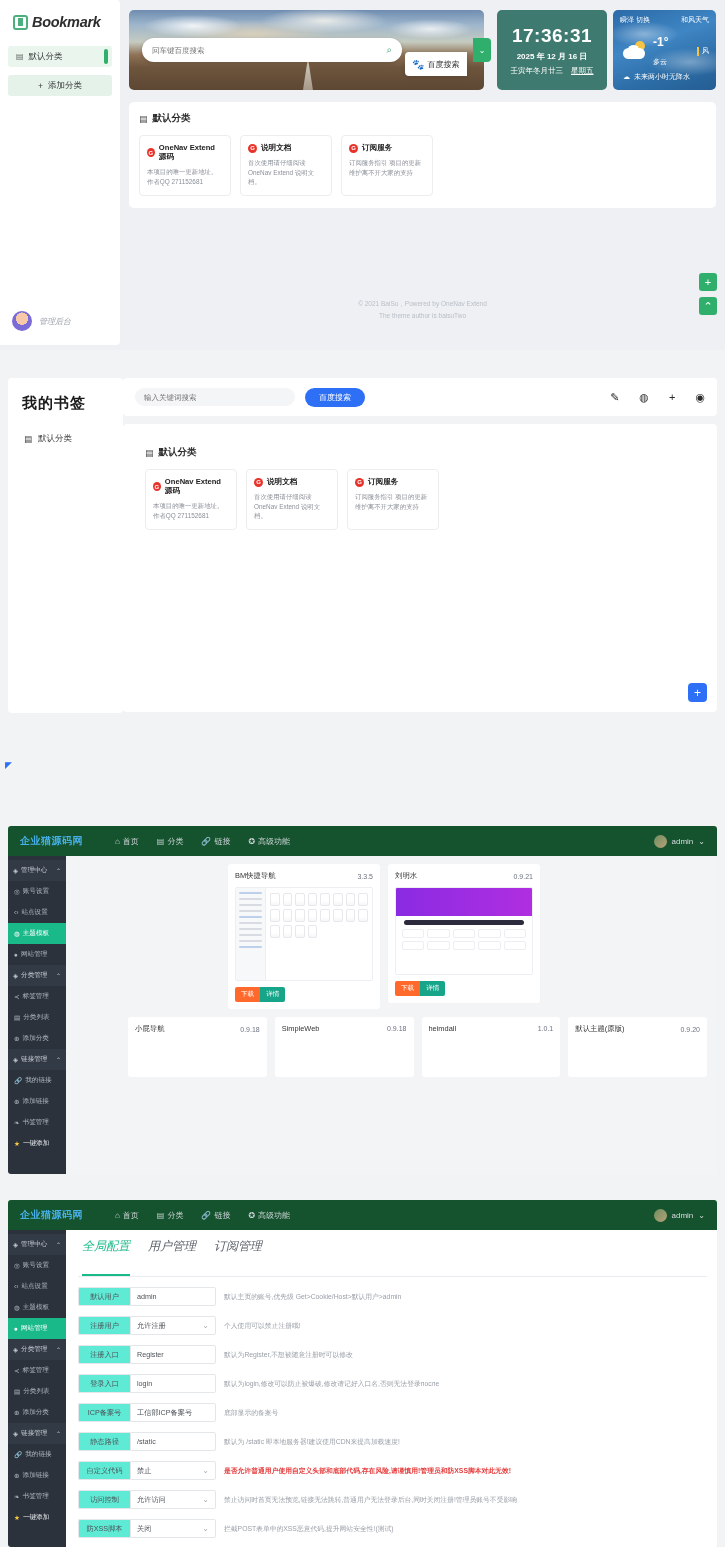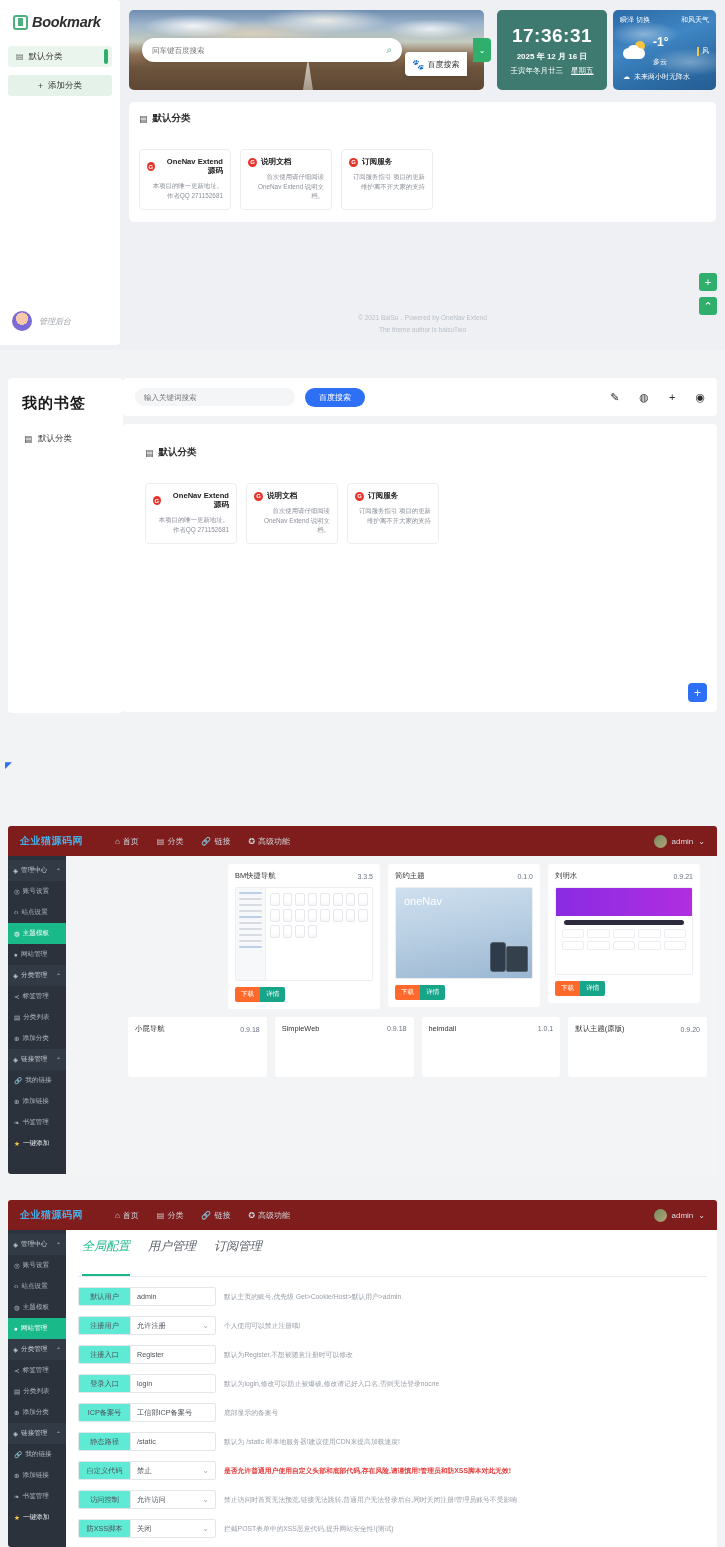--- a/index.html
+++ b/index.html
@@ -119,21 +119,21 @@
   .w-sun .cl2 { position: absolute; left: 5px; bottom: 5px; width: 11px; height: 9px; background: #fff; border-radius: 50%; }
   .w-temp { font-size: 12px; font-weight: bold; }
   .w-cond { font-size: 7px; }
   .w-right { position: absolute; right: 7px; top: 36px; font-size: 7px; display: flex; gap: 3px; align-items: center;}
   .w-bar { width: 2px; height: 9px; background: #f6c445; display: inline-block; }
   .w-bot { position: absolute; left: 10px; bottom: 8px; font-size: 7px; display: flex; gap: 4px; align-items: center; }
 
   .cat-block { margin: 12px 9px 0 9px; background: #fff; border-radius: 5px; padding: 10px 10px 12px 10px; }
   .cat-title { display: flex; align-items: center; gap: 5px; font-size: 9.5px; font-weight: bold; color: #2b2b2b; }
   .cat-title .bk { color: #4a4a4a; font-size: 9px; }
-  .link-grid { display: flex; gap: 9px; margin-top: 24px; text-align: right; }
+  .link-grid { display: flex; gap: 9px; margin-top: 10px; }
   .link-card {
     flex: 0 0 92px; border: 1px solid #ededed; border-radius: 4px; padding: 7px 7px 8px 7px; background: #fff;
   }
   .link-card .lt { display: flex; align-items: center; gap: 4px; font-size: 7.6px; font-weight: bold; color: #222; }
   .lc-ico {
     width: 9px; height: 9px; border-radius: 50%; background: #e8332a; color: #fff;
     font-size: 6px; display: inline-flex; align-items: center; justify-content: center; font-weight: bold;
   }
   .link-card .ld { margin-top: 5px; font-size: 6.4px; color: #8b9098; line-height: 1.5; }
   .p1-footer { text-align: center; margin-top: 90px; font-size: 6.5px; color: #b9bfc7; line-height: 1.8; }
@@ -170,21 +170,21 @@
     position: absolute; right: 10px; bottom: 10px; width: 19px; height: 19px; border-radius: 4px;
     background: #2d6ff5; color: #fff; display: flex; align-items: center; justify-content: center; font-size: 12px;
   }
 
   
   .caret-mark { position: absolute; left: 5px; top: 760px; color: #2d6ff5; font-size: 9px; }
 
   
   .panel3 { position: absolute; left: 8px; top: 826px; width: 709px; height: 348px; background: #fff; border-radius: 3px; overflow: hidden; }
   .adm-top {
-    height: 30px; background: #7f1d1d; display: flex; align-items: center; padding: 0 12px; gap: 18px;
+    height: 30px; background: #14532d; display: flex; align-items: center; padding: 0 12px; gap: 18px;
   }
   .adm-logo { font-size: 10px; color: #48b0e8; font-weight: bold; letter-spacing: .5px; }
   .adm-nav { display: flex; gap: 18px; margin-left: 14px; }
   .adm-nav a { color: #cfd4da; font-size: 8px; text-decoration: none; display: flex; align-items: center; gap: 3px; }
   .adm-user { margin-left: auto; display: flex; align-items: center; gap: 5px; color: #d7dbe0; font-size: 8px; }
   .adm-user .av { width: 13px; height: 13px; border-radius: 50%; background: linear-gradient(135deg,#6f8f5f,#b7a17a); }
   .adm-body { display: flex; height: 318px; }
   .adm-side { width: 58px; background: #2b323c; padding-top: 4px; }
   .side-group {
     display: flex; align-items: center; gap: 3px; padding: 6px 5px; font-size: 6.6px; color: #c6cbd2; background: #323a45;
@@ -574,39 +574,20 @@
                   </div>
               </div>
             </div>
             <div class="tc-btns">
               <span class="btn-dl">下载</span>
               <span class="btn-de">详情</span>
             </div>
           </div>
         </div>
 
-        <div class="theme-col" style="flex:0 0 152px;">
-          <div class="theme-card">
-            <div class="tc-head">
-              <span>简约主题</span>
-              <span class="tc-ver">0.1.0</span>
-            </div>
-            <div class="tc-shot">
-              <div class="sc-onenav">
-                  <span class="t">oneNav</span>
-                  <span class="ph"></span>
-                  <span class="tb"></span>
-                </div>
-            </div>
-            <div class="tc-btns">
-              <span class="btn-dl">下载</span>
-              <span class="btn-de">详情</span>
-            </div>
-          </div>
-        </div>
 
         <div class="theme-col" style="flex:0 0 152px;">
           <div class="theme-card">
             <div class="tc-head">
               <span>刘明水</span>
               <span class="tc-ver">0.9.21</span>
             </div>
             <div class="tc-shot">
               <div class="sc-purple">
                   <div class="hd"></div>

